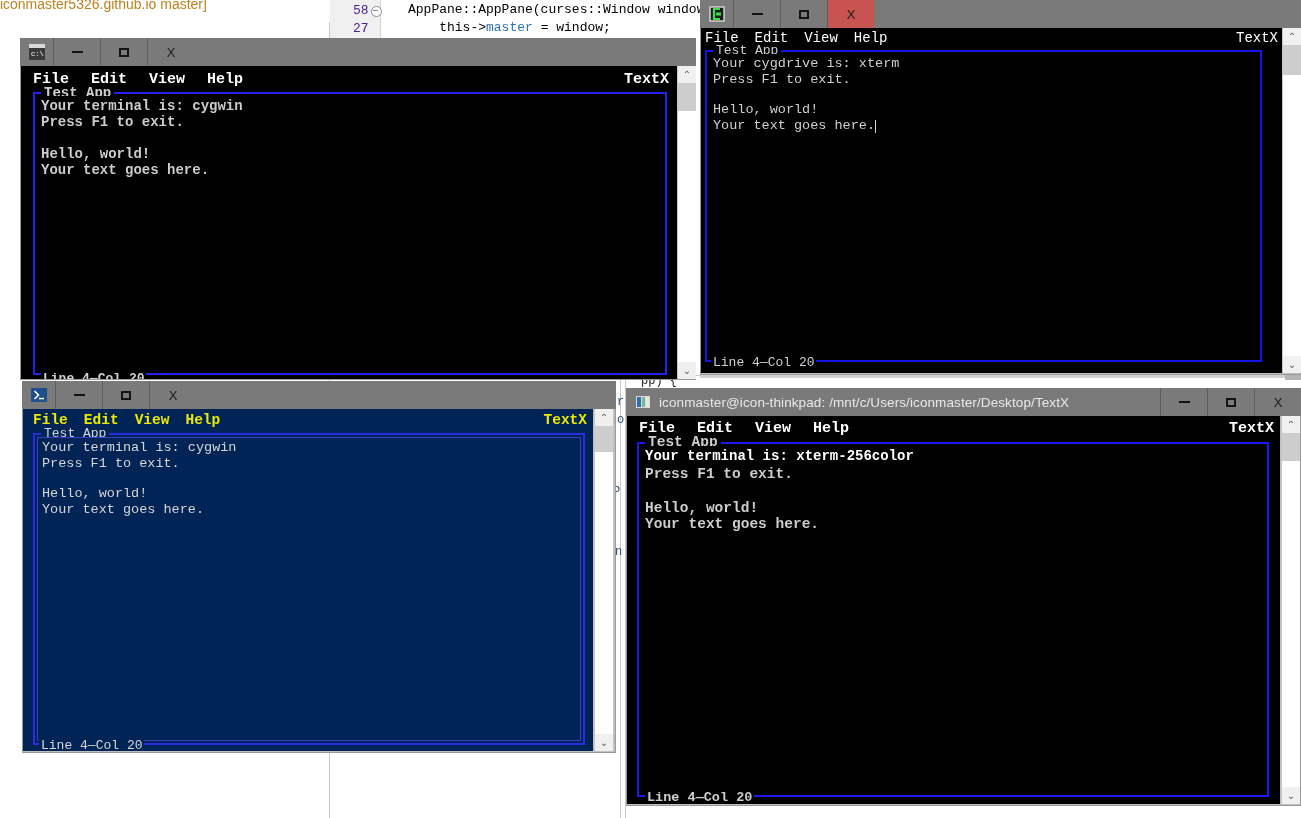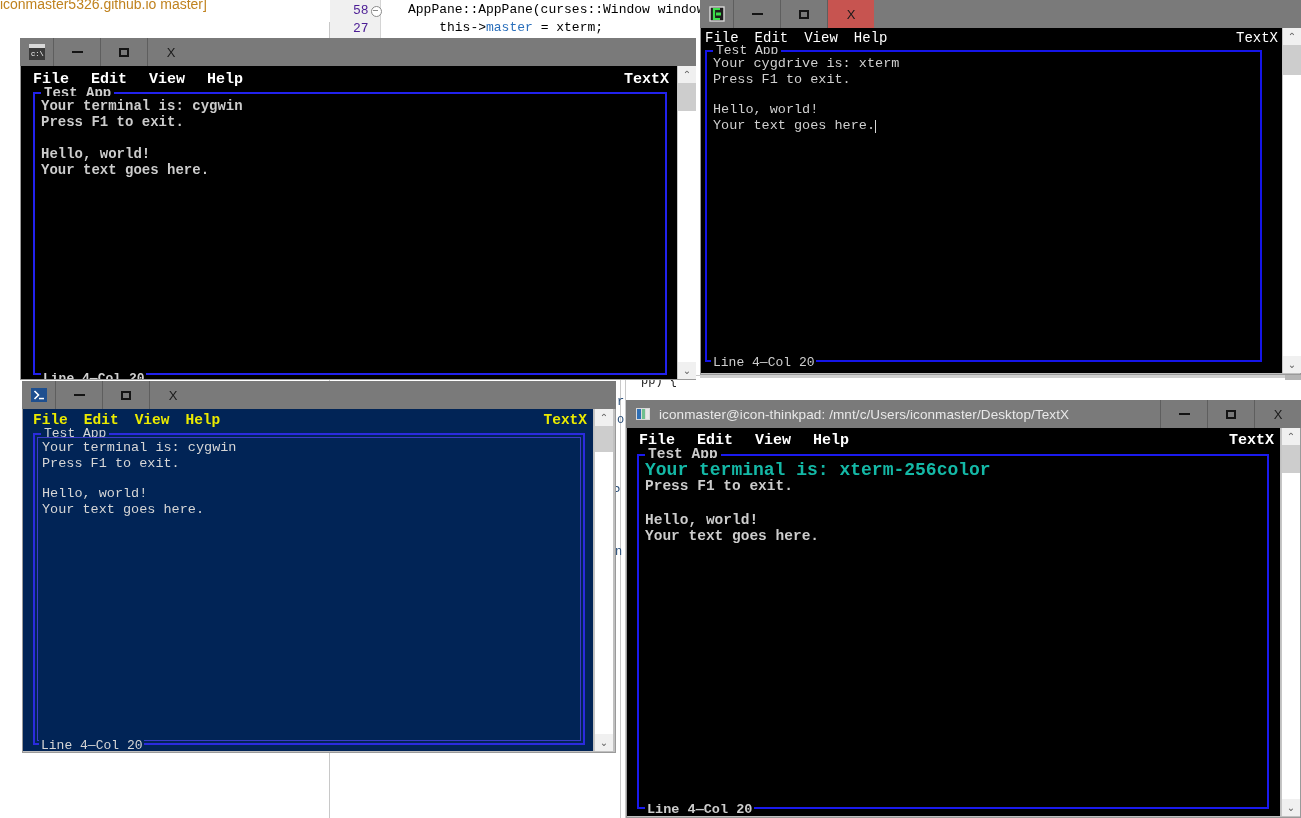--- a/index.html
+++ b/index.html
@@ -70,21 +70,21 @@
 
   <div class="bg-editor"></div>
   <div class="bg-gutter"></div>
 
   <div class="ln" style="left:353px;top:3px;">58</div>
   <div class="fold" style="left:371px;top:6px;"></div>
   <div class="ln" style="left:353px;top:21px;">27</div>
   <div class="ln" style="left:353px;top:37px;">60</div>
 
   <div class="code-line" style="left:408px;top:2px;">AppPane::AppPane(curses::Window window) {</div>
-  <div class="code-line" style="left:408px;top:20px;"><span>    this-&gt;</span><span class="kw-blue">master</span><span> = xterm;</span></div>
+  <div class="code-line" style="left:408px;top:20px;"><span>    this-&gt;</span><span class="kw-blue">master</span><span> = window;</span></div>
   <div class="code-line" style="left:408px;top:37px;color:#555;">    initWindow(window);</div>
 
   <div class="bg-panel-white" style="left:0;top:22px;width:330px;height:796px;"></div>
   <div class="bg-divider" style="left:329px;top:22px;width:1px;height:796px;"></div>
   <div class="bg-panel-white" style="left:330px;top:40px;width:971px;height:778px;"></div>
   <div class="bg-divider" style="left:330px;top:375px;width:971px;height:1px;"></div>
   <div class="bg-panel-white" style="left:331px;top:376px;width:970px;height:442px;"></div>
   <div class="bg-divider" style="left:620px;top:376px;width:1px;height:442px;"></div>
   <div class="bg-divider" style="left:625px;top:376px;width:1px;height:442px;"></div>
 
@@ -279,21 +279,21 @@
         <span class="chev">⌃</span>
       </div>
     <div class="strack" style="top:17px;bottom:17px;"></div>
     <div class="sthumb" style="top:17px;height:26px;"></div>
     <div class="sbtn" style="bottom:0;">
         <span class="chev">⌄</span>
       </div>
   </div>
 </div>
 
-<div class="win" id="w-wsl" style="left:626px;top:388px;width:675px;height:418px;margin-top:12px;">
+<div class="win" id="w-wsl" style="left:626px;top:388px;width:675px;height:418px;">
   <div class="win-frame"></div>
   <div class="titlebar">
     <span class="title-icon">
       <svg width="16" height="16" viewBox="0 0 16 16">
           <rect x="1" y="2" width="14" height="12" fill="#d9d9d9"></rect>
           <rect x="2" y="3" width="4" height="10" fill="#2f6fb5"></rect>
           <rect x="7" y="3" width="3" height="10" fill="#6fbf8f"></rect>
           <rect x="11" y="3" width="3" height="10" fill="#e8e8e8"></rect>
         </svg>
     </span>
@@ -320,21 +320,21 @@
       <span class="menuitem" style="margin-right:22px;">Edit</span>
       <span class="menuitem" style="margin-right:22px;">View</span>
       <span class="menuitem">Help</span>
       <span style="flex:1"></span>
       <span class="menuitem">TextX</span>
     </div>
 
     <div class="pane" style="left:10px;top:26px;width:632px;height:355px;border:2px solid #1a1aee;">
       <span class="pane-line" style="left:6px;top:-10px;background:#000;padding:0 3px;font-size:14.5px;color:#cccccc;font-weight:bold;">Test App</span>
       <div class="pane-body" style="left:2px;top:2px;right:2px;bottom:2px;background:#000000;">
-        <div class="pane-line" style="left:4px;top:2px;font-size:18px;color:#14b8a6;font-weight:bold;">Your terminal is: xterm-256color</div>
+        <div class="pane-line" style="left:4px;top:2px;font-size:14px;color:#ffffff;font-weight:bold;">Your terminal is: xterm-256color</div>
         <div class="pane-line" style="left:4px;top:20px;font-size:14.5px;color:#cccccc;font-weight:bold;">Press F1 to exit.</div>
         <div class="pane-line" style="left:4px;top:54px;font-size:14.5px;color:#cccccc;font-weight:bold;">Hello, world!</div>
         <div class="pane-line" style="left:4px;top:70px;font-size:14.5px;color:#cccccc;font-weight:bold;">Your text goes here.</div>
       </div>
     </div>
 
     <div class="pane-line" style="left:18px;top:374px;font-size:13.5px;color:#cccccc;font-weight:bold;background:#000;padding:0 2px;"><span>Line</span> <span>4</span>—<span>Col</span> <span>20</span></div>
   </div>
 
   <div class="sbar" style="left:655px;top:28px;width:18px;height:388px;">

